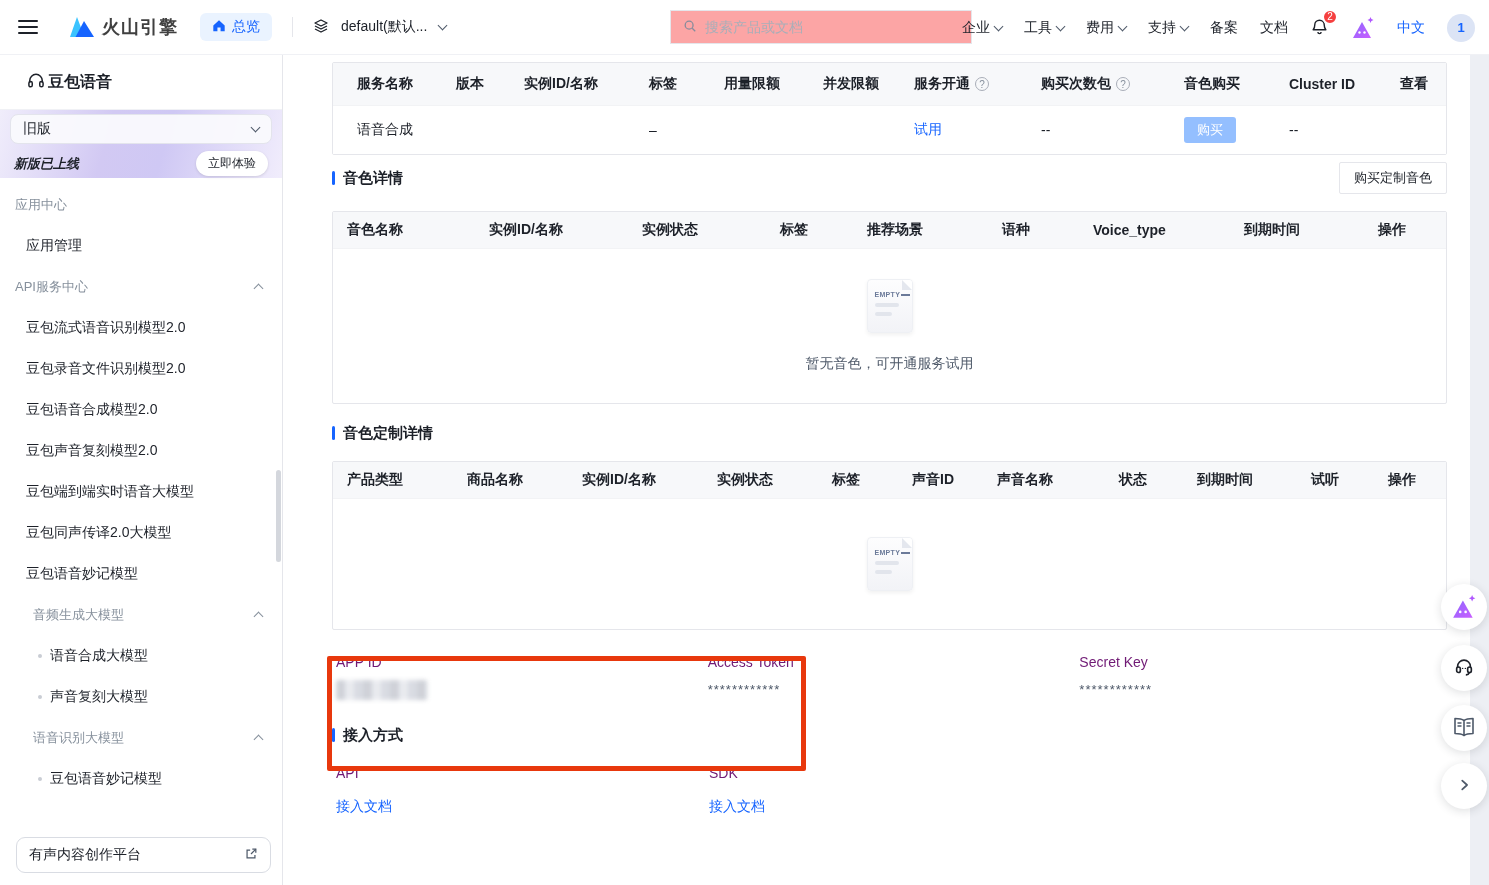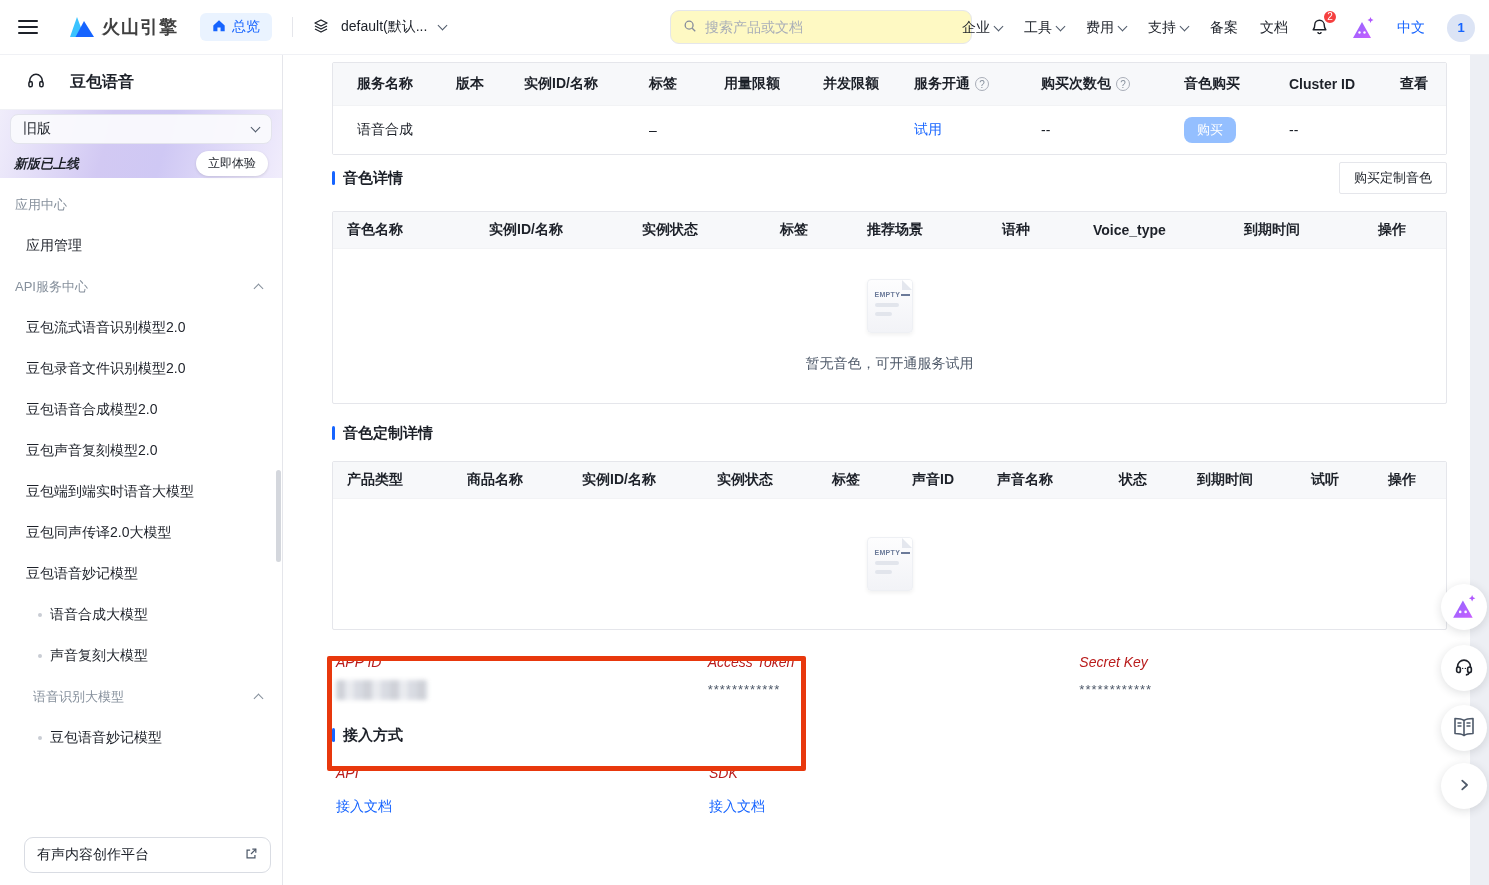--- a/index.html
+++ b/index.html
@@ -18,86 +18,86 @@
   .brand{display:flex;align-items:center;margin-left:30px;}
   .brand-name{font-size:18px;font-weight:bold;color:#404040;margin-left:8px;letter-spacing:1px;}
   .overview-badge{display:flex;align-items:center;gap:6px;background:#eaf3ff;color:#1664ff;
     border-radius:6px;height:28px;padding:0 12px;margin-left:22px;font-size:14px;cursor:pointer;}
   .tb-divider{width:1px;height:20px;background:#e5e6eb;margin:0 20px;}
   .project-sel{display:flex;align-items:center;gap:12px;cursor:pointer;}
   .chev{width:7px;height:7px;border-right:1.5px solid #4e5969;border-bottom:1.5px solid #4e5969;
     display:inline-block;transform:rotate(45deg);margin-top:-3px;}
   .chev.up{transform:rotate(-135deg);margin-top:4px;}
   .searchbox{position:absolute;left:670px;top:10px;width:302px;height:34px;border:1px solid #e5e6eb;
-    border-radius:9px;display:flex;align-items:center;padding:0 12px;gap:8px;background:#fef9c3;}
+    border-radius:0;display:flex;align-items:center;padding:0 12px;gap:8px;background:#fca5a5;}
   .searchbox input{border:none;outline:none;flex:1;font-size:14px;font-family:inherit;color:#1d2129;background:transparent;}
   .searchbox input::placeholder{color:#a9aeb8;}
   .tb-right{position:absolute;right:14px;top:0;height:55px;display:flex;align-items:center;gap:22px;}
   .tb-nav{display:flex;align-items:center;gap:5px;cursor:pointer;color:#1d2129;}
   .bell-wrap{position:relative;cursor:pointer;display:flex;align-items:center;}
   .bell-badge{position:absolute;top:-8px;right:-9px;background:#f53f3f;color:#fff;font-size:10px;
     min-width:16px;height:16px;border-radius:8px;border:2px solid #fff;display:flex;align-items:center;justify-content:center;}
   .lang{color:#1664ff;cursor:pointer;}
   .avatar{width:28px;height:28px;border-radius:50%;background:#dce4f5;color:#1664ff;font-weight:bold;
     font-size:13px;display:flex;align-items:center;justify-content:center;cursor:pointer;}
   
   .sidebar{position:absolute;top:55px;left:0;width:283px;bottom:0;background:#fff;
     border-right:1px solid #e5e6eb;z-index:20;overflow:hidden;}
-  .sb-header{height:55px;display:flex;align-items:center;padding-left:26px;gap:24px;border-bottom:1px solid #f0f1f5;}
+  .sb-header{height:55px;display:flex;align-items:center;padding-left:26px;gap:2px;border-bottom:1px solid #f0f1f5;}
   .sb-title{font-size:16px;font-weight:bold;}
   .sb-banner{height:68px;background:linear-gradient(105deg,#f0edfb 0%,#d2c9f3 38%,#cfc8f4 58%,#f1edfc 100%);
     padding:4px 10px 0 10px;}
   .sb-version{height:30px;background:rgba(250,250,253,.95);border:1px solid #e3e4ec;border-radius:8px;
     display:flex;align-items:center;justify-content:space-between;padding:0 12px;cursor:pointer;}
   .sb-banner-row{display:flex;align-items:center;justify-content:space-between;margin-top:7px;padding:0 4px;}
   .sb-banner-text{font-style:italic;font-weight:bold;font-size:13px;color:#1d2129;}
   .sb-try-btn{background:#fff;border:none;border-radius:13px;padding:4px 12px;font-size:12px;color:#1d2129;
     box-shadow:0 1px 3px rgba(0,0,0,.12);cursor:pointer;font-family:inherit;}
   .sb-nav{padding-top:6px;}
   .mi{height:41px;display:flex;align-items:center;position:relative;font-size:14px;cursor:pointer;}
   .mi-sec{color:#86909c;padding-left:15px;font-size:13px;cursor:default;}
   .mi-item{color:#1d2129;padding-left:26px;}
   .mi-sub{color:#86909c;padding-left:33px;font-size:13px;}
   .mi-dot{color:#1d2129;padding-left:50px;}
   .mi-dot::before{content:"";position:absolute;left:38px;width:4px;height:4px;border-radius:50%;background:#c9cdd4;}
   .mi .chev{position:absolute;right:20px;border-color:#86909c;}
-  .sb-footer{position:absolute;left:24px;right:11px;bottom:12px;height:36px;border:1px solid #d9dce3;
+  .sb-footer{position:absolute;left:16px;right:11px;bottom:12px;height:36px;border:1px solid #d9dce3;
     border-radius:9px;background:#fff;display:flex;align-items:center;justify-content:space-between;
     padding:0 12px;cursor:pointer;z-index:5;}
   .sb-thumb{position:absolute;right:1px;top:415px;width:5px;height:92px;border-radius:3px;background:#d4d7dd;}
   
   .main{position:absolute;top:55px;left:283px;right:0;bottom:0;background:#fff;overflow:hidden;}
   .content{position:absolute;left:49px;top:0;width:1115px;}
   .card{border:1px solid #e5e6eb;border-radius:2px;background:#fff;}
   .thead{display:flex;align-items:center;background:#f7f8fa;}
   .th{font-weight:bold;font-size:14px;color:#1d2129;display:flex;align-items:center;gap:5px;}
   .trow{display:flex;align-items:center;border-top:1px solid #f2f3f5;background:#fff;}
   .td{font-size:14px;color:#1d2129;}
   .help{width:14px;height:14px;border:1px solid #a9aeb8;border-radius:50%;color:#86909c;font-size:10px;
     display:inline-flex;align-items:center;justify-content:center;font-weight:normal;cursor:pointer;}
   .link{color:#1664ff;cursor:pointer;text-decoration:none;margin-top:48px;}
-  .buy-btn{background:#94bfff;color:#fff;border:none;border-radius:8px;width:52px;height:26px;
+  .buy-btn{background:#94bfff;color:#fff;border:none;border-radius:3px;width:52px;height:26px;
     font-size:13px;cursor:pointer;font-family:inherit;}
   .sec-row{display:flex;align-items:center;justify-content:space-between;}
   .sec-title{display:flex;align-items:center;font-size:15px;font-weight:bold;color:#1d2129;}
   .sec-title::before{content:"";width:3px;height:14px;background:#1664ff;border-radius:2px;margin-right:8px;}
   .outline-btn{background:#fff;border:1px solid #e5e6eb;border-radius:2px;padding:6px 14px;font-size:13px;
     color:#1d2129;cursor:pointer;font-family:inherit;}
   .tbody-empty{display:flex;flex-direction:column;align-items:center;justify-content:center;border-top:1px solid #f2f3f5;}
   .empty-doc{width:46px;height:54px;background:linear-gradient(#fdfdfe,#f2f3f7);border:1px solid #eef0f4;
     border-radius:4px;box-shadow:0 2px 4px rgba(0,0,0,.06);position:relative;overflow:hidden;}
   .edoc-fold{position:absolute;top:0;right:0;width:0;height:0;border-left:10px solid #e4e7ee;border-top:10px solid #fff;}
   .edoc-label{font-size:7px;font-weight:bold;color:#6b7a99;letter-spacing:.3px;margin:11px 0 0 7px;display:flex;align-items:center;}
   .edoc-label i{display:inline-block;width:9px;height:2px;background:#6b7a99;margin-left:1px;}
   .edoc-line{height:4px;background:#e2e5ec;border-radius:2px;margin:5px 0 0 7px;}
   .empty-text{margin-top:22px;font-size:14px;color:#4e5969;}
   
   .fields-row{display:flex;}
   .f-col{width:373px;padding-left:4px;}
-  .f-label{color:#b91c1c;font-size:14px;font-style:italic;}
+  .f-label{color:#701a75;font-size:14px;}
   .f-value{margin-top:12px;font-size:13px;color:#4e5969;letter-spacing:1px;}
   .blur-val{width:92px;height:20px;margin-top:10px;border-radius:2px;filter:blur(2px);opacity:.85;
     background:repeating-linear-gradient(90deg,#c7cad2 0 9px,#e6e8ed 9px 18px,#d3d6de 18px 27px),
                repeating-linear-gradient(0deg,rgba(255,255,255,.35) 0 5px,rgba(160,165,178,.35) 5px 10px);}
   .red-box{position:absolute;left:327px;top:656px;width:479px;height:115px;border:5px solid #e8380d;
     border-radius:2px;z-index:50;pointer-events:none;}
   
   .rail{position:absolute;top:55px;right:0;width:19px;bottom:0;background:#edeff4;z-index:10;}
   .fab{position:absolute;right:2px;width:46px;height:46px;border-radius:50%;background:#fff;
     box-shadow:0 2px 10px rgba(31,35,41,.14);display:flex;align-items:center;justify-content:center;
@@ -235,20 +235,24 @@
         <span>API服务中心</span>
         <i class="chev up"></i>
       </div>
     <div class="mi mi-item">豆包流式语音识别模型2.0</div>
     <div class="mi mi-item">豆包录音文件识别模型2.0</div>
     <div class="mi mi-item">豆包语音合成模型2.0</div>
     <div class="mi mi-item">豆包声音复刻模型2.0</div>
     <div class="mi mi-item">豆包端到端实时语音大模型</div>
     <div class="mi mi-item">豆包同声传译2.0大模型</div>
     <div class="mi mi-item">豆包语音妙记模型</div>
+    <div class="mi mi-sub">
+        <span>音频生成大模型</span>
+        <i class="chev up"></i>
+      </div>
     <div class="mi mi-dot">语音合成大模型</div>
     <div class="mi mi-dot">声音复刻大模型</div>
     <div class="mi mi-sub">
         <span>语音识别大模型</span>
         <i class="chev up"></i>
       </div>
     <div class="mi mi-dot">豆包语音妙记模型</div>
   </nav>
 
   <div class="sb-footer">

